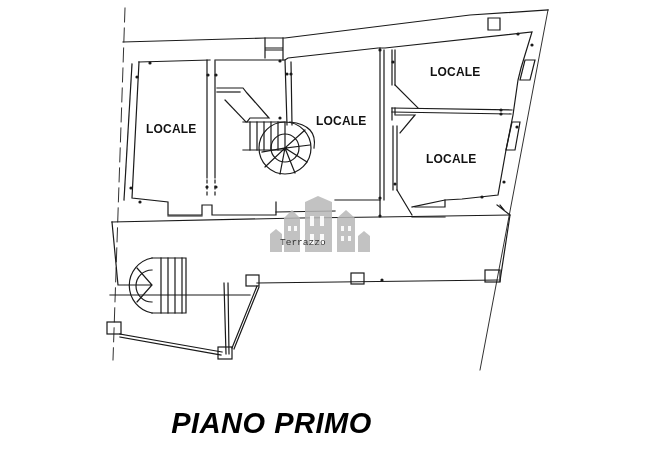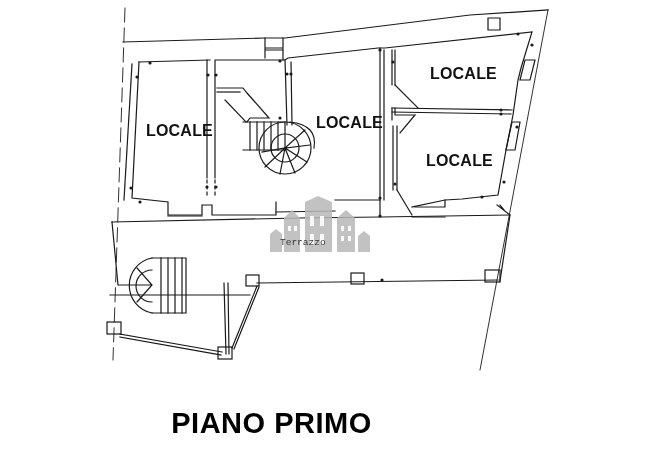--- a/index.html
+++ b/index.html
@@ -1,19 +1,19 @@
 <!DOCTYPE html>
 <html><head>
   <meta charset="utf-8">
   <style>
     html, body { margin: 0; padding: 0; background: #ffffff; }
     body { width: 650px; height: 450px; overflow: hidden; position: relative; font-family: "Liberation Sans", sans-serif; }
     .plan { position: absolute; left: 0; top: 0; width: 650px; height: 450px; }
-    .room-label { position: absolute; font-family: "Liberation Sans", sans-serif; font-weight: bold; font-size: 16px; color: #111; letter-spacing: 0.2px; white-space: nowrap; }
-    .title { position: absolute; left: 0; width: 543px; top: 407px; text-align: center; font-family: "Liberation Sans", sans-serif; font-weight: bold; font-size: 29px; color: #000; letter-spacing: 0.5px; }
+    .room-label { position: absolute; font-family: "Liberation Sans", sans-serif; font-weight: bold; font-size: 12px; color: #111; letter-spacing: 0.2px; white-space: nowrap; }
+    .title { position: absolute; left: 0; width: 543px; top: 407px; text-align: center; font-family: "Liberation Sans", sans-serif; font-weight: bold; font-size: 29px; color: #000; letter-spacing: 0.5px; font-style: italic; }
     .watermark-label { position: absolute; left: 280px; top: 237px; font-family: Liberation Mono, monospace; font-size: 9.5px; color: #333; }
     .wm { position: absolute; left: 270px; top: 196px; width: 110px; height: 56px; }
   </style>
 </head>
 <body>
 
 <div>
   <svg class="plan" viewBox="0 0 650 450" xmlns="http://www.w3.org/2000/svg">
     <g fill="none" stroke="#1a1a1a" stroke-width="1.2" stroke-linecap="square">
 

